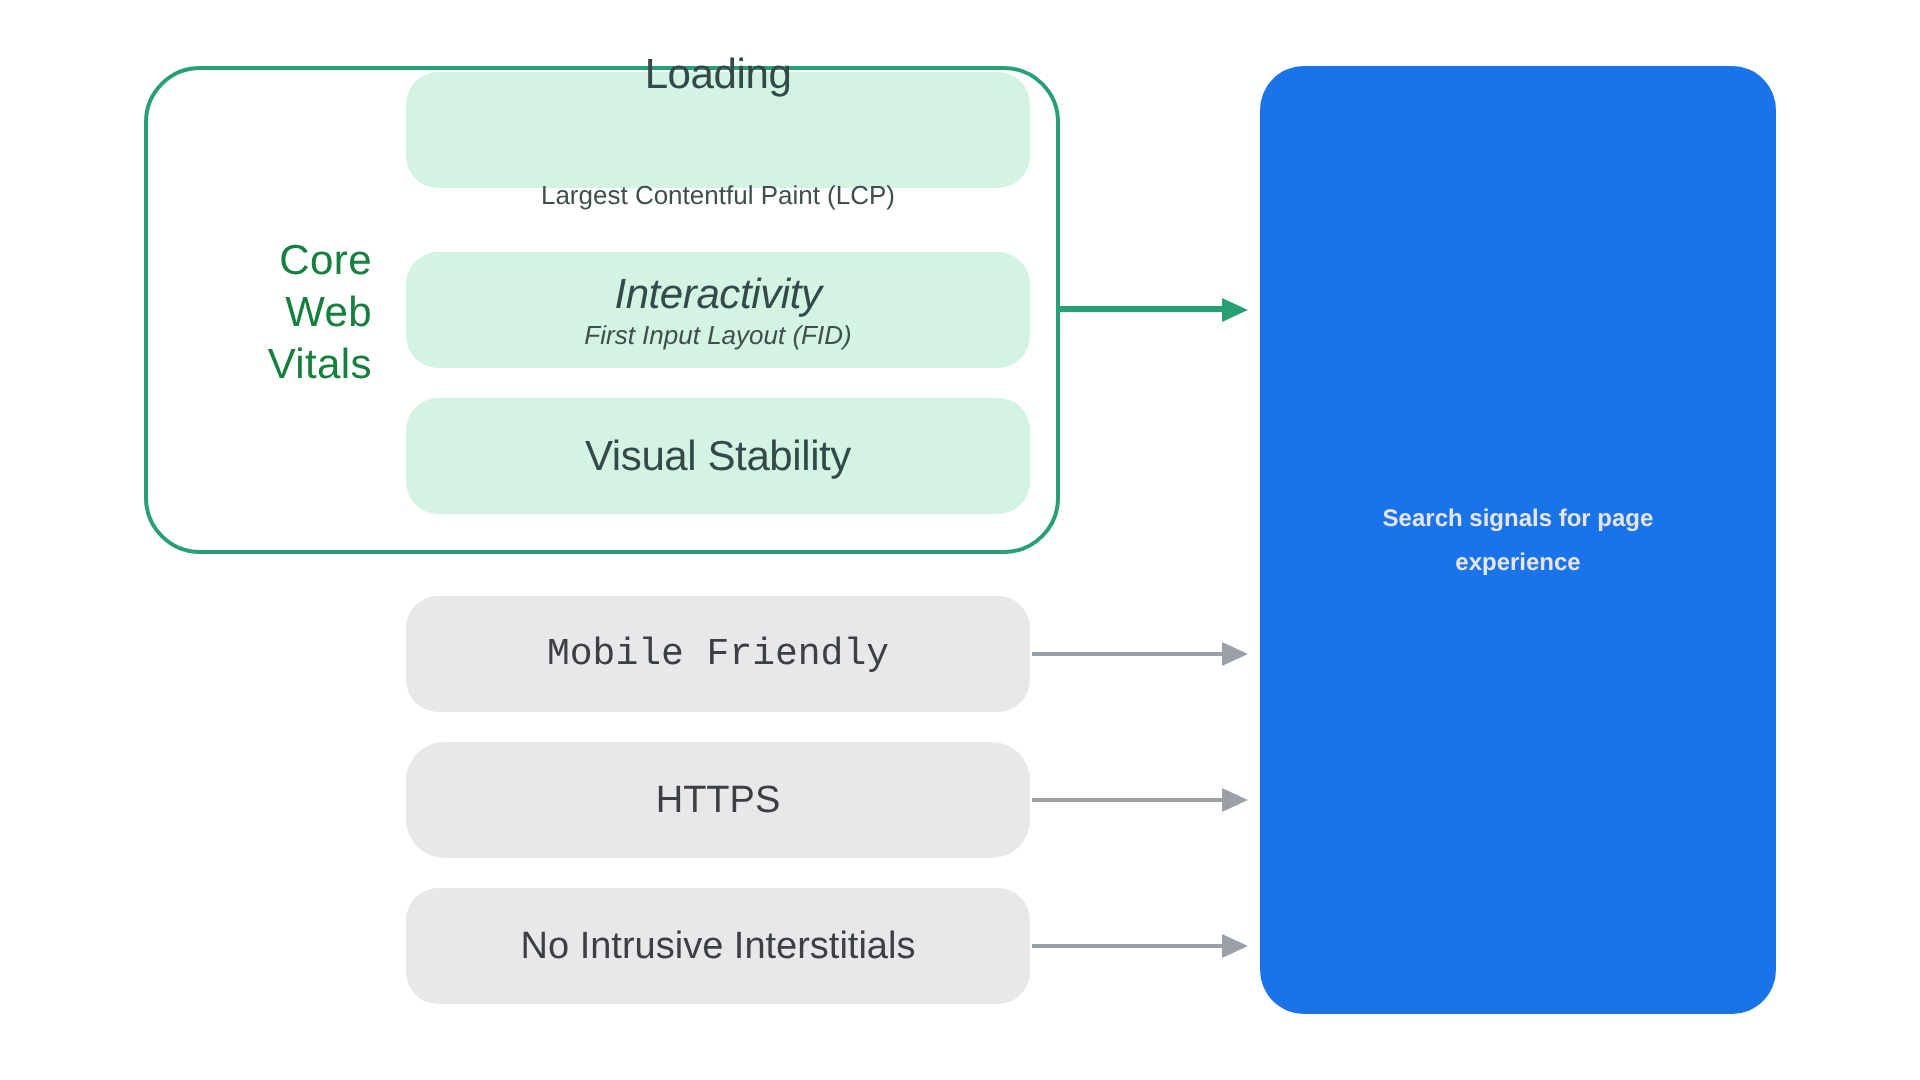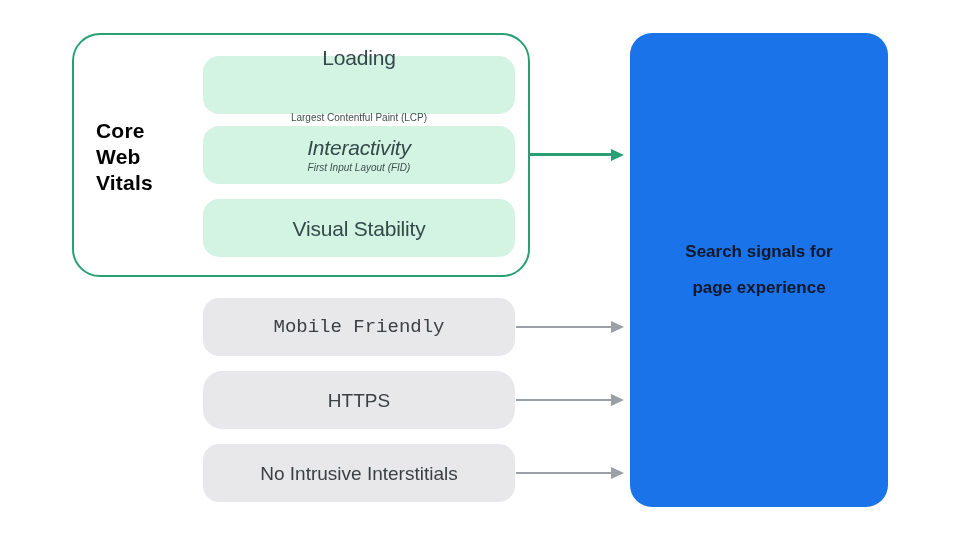--- a/index.html
+++ b/index.html
@@ -23,24 +23,24 @@
     width: 458px; height: 244px;
     border: 2.5px solid #27a173;
     border-radius: 28px;
     box-sizing: border-box;
     background: #ffffff;
   }
   .cwv-label {
     position: absolute;
     left: 96px; top: 118px;
     width: 90px;
-    text-align: left;
-    color: #000000;
+    text-align: right;
+    color: #15803d;
     font-size: 21px;
-    font-weight: bold;
+    font-weight: normal;
     line-height: 26px;
     letter-spacing: 0.2px;
   }
 
   .pill {
     position: absolute;
     left: 203px;
     width: 312px;
     height: 58px;
     border-radius: 16px;
@@ -55,56 +55,56 @@
 
   .pill .title {
     color: #34494a;
     font-size: 21px;
     line-height: 25px;
     font-weight: 500;
     letter-spacing: -0.2px;
   }
   .pill .subtitle {
     color: #3e4f4c;
-    font-size: 10px;
+    font-size: 13px;
     line-height: 16px;
     font-weight: normal;
   }
   .pill.gray .title {
     color: #3c4043;
     font-size: 19px;
     font-weight: normal;
     letter-spacing: 0;
   }
 
-  #pill-loading        { top: 56px; gap: 40px; }
+  #pill-loading        { top: 36px; gap: 40px; }
   #pill-interactivity  { top: 126px; font-style: italic; }
   #pill-visual         { top: 199px; }
   #pill-mobile         { top: 298px; font-family: Liberation Mono, monospace; }
   #pill-https          { top: 371px; border-radius: 19px; }
   #pill-interstitials  { top: 444px; }
 
   
   .result-box {
     position: absolute;
     left: 630px; top: 33px;
     width: 258px; height: 474px;
     background: #1a73e8;
     border-radius: 22px;
     display: flex;
     align-items: center;
     justify-content: center;
   }
   .result-label {
     width: 170px;
     text-align: center;
-    color: #0f172a;
-    font-size: 17px;
+    color: #e5e5e5;
+    font-size: 12px;
     font-weight: bold;
-    line-height: 36px;
+    line-height: 22px;
   }
 
   
   .arrow-shaft {
     position: absolute;
     height: 2px;
   }
   .arrow-head {
     position: absolute;
     width: 0; height: 0;

